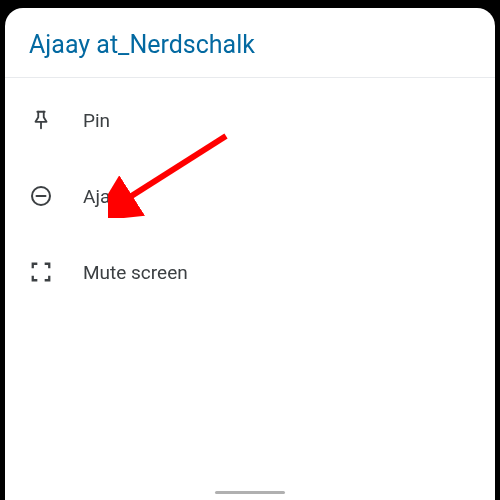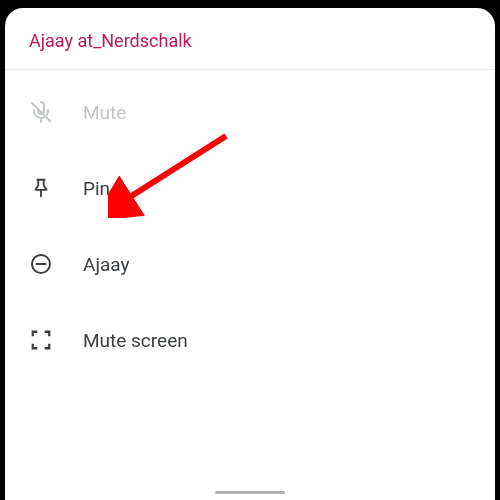--- a/index.html
+++ b/index.html
@@ -17,22 +17,22 @@
     left: 5px;
     right: 5px;
     bottom: 0;
     background: #fff;
     border-radius: 18px 18px 0 0;
     display: flex;
     flex-direction: column;
   }
   .header {
     padding: 22px 24px 18px 24px;
-    font-size: 18px;
-    color: #be185d;
+    font-size: 25px;
+    color: #0369a1;
     font-weight: 400;
   }
   .divider {
     height: 1px;
     background: #e8eaed;
   }
   .menu {
     flex: 1;
     padding-top: 4px;
   }
@@ -80,33 +80,20 @@
 </style>
 </head>
 <body>
 
 <div class="sheet">
   <div class="header">Ajaay at_Nerdschalk</div>
   <div class="divider"></div>
 
   <div class="menu">
 
-    <div class="item disabled">
-      <span class="icon">
-        <svg width="24" height="24" viewBox="0 0 24 24" fill="none" stroke="currentColor" stroke-width="2" stroke-linecap="round" stroke-linejoin="round">
-          <path d="M12 2a3 3 0 0 1 3 3v6a3 3 0 0 1-.4 1.5"></path>
-          <path d="M9 9v2a3 3 0 0 0 4.2 2.75"></path>
-          <path d="M19 10v1a7 7 0 0 1-1.05 3.7"></path>
-          <path d="M5 10v1a7 7 0 0 0 11 5.74"></path>
-          <line x1="12" y1="18" x2="12" y2="22"></line>
-          <line x1="3" y1="3" x2="21" y2="21"></line>
-        </svg>
-      </span>
-      <span class="label">Mute</span>
-    </div>
 
     <div class="item">
       <span class="icon">
         <svg width="22" height="22" viewBox="0 0 24 24" fill="none" stroke="currentColor" stroke-width="2" stroke-linecap="round" stroke-linejoin="round">
           <path d="M8 3h8"></path>
           <path d="M9 3v6l-3 5h12l-3-5V3"></path>
           <line x1="12" y1="14" x2="12" y2="21"></line>
         </svg>
       </span>
       <span class="label">Pin</span>

